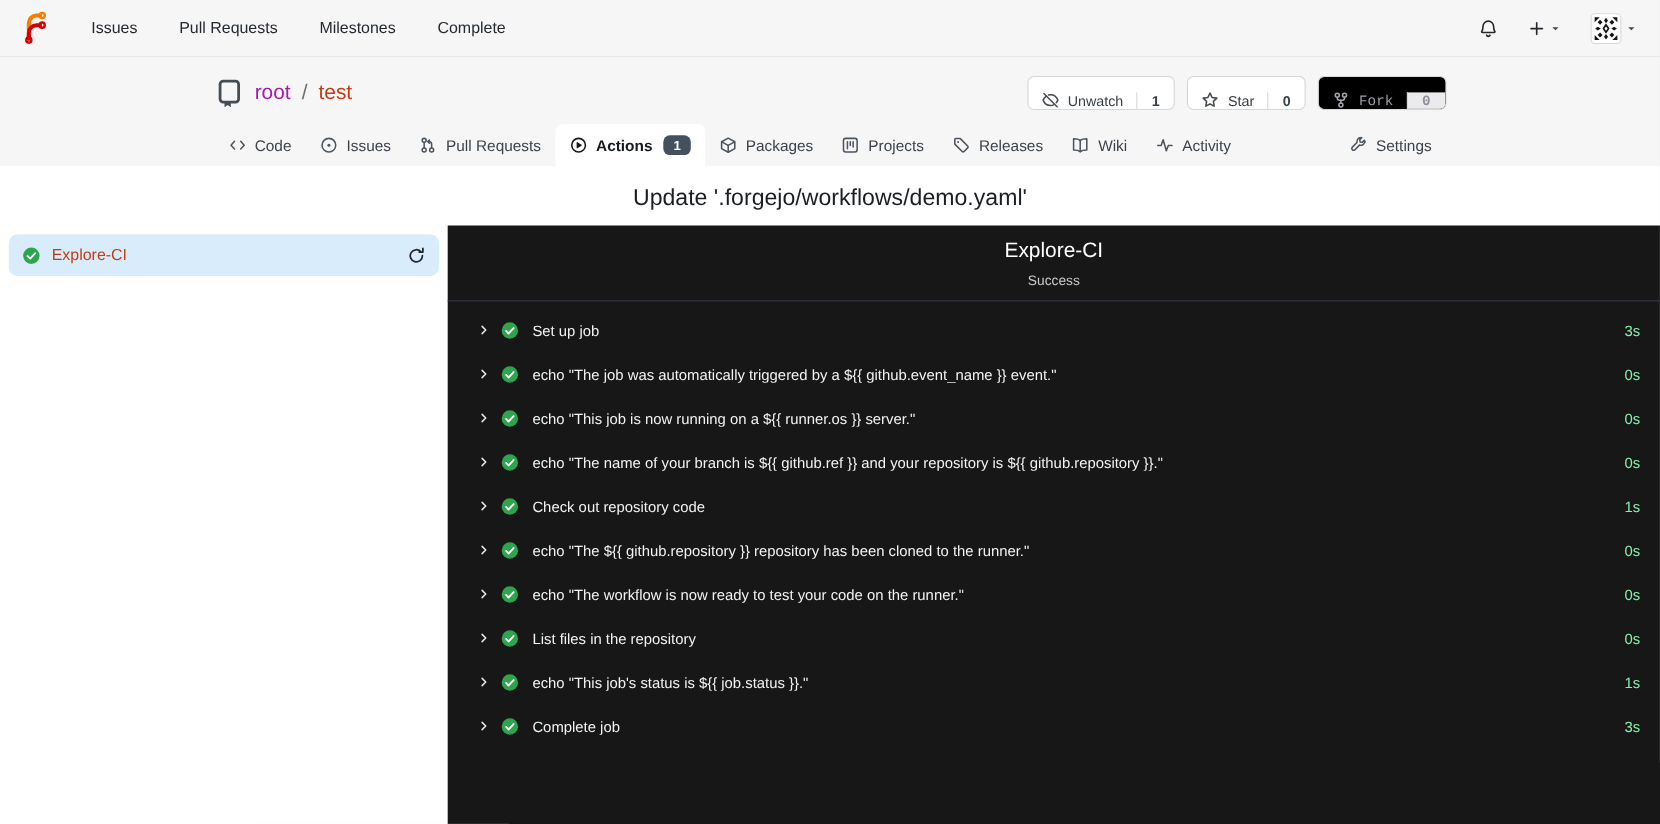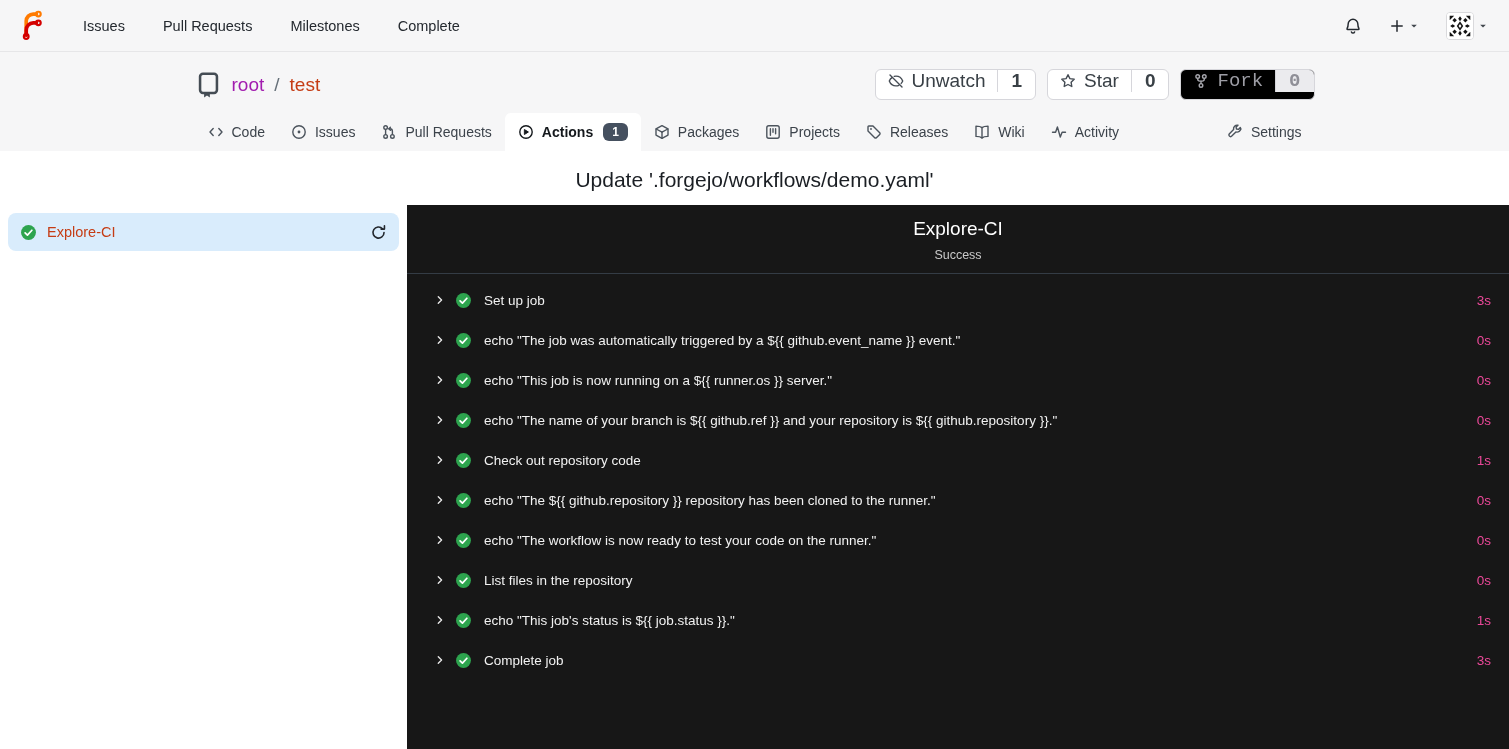--- a/index.html
+++ b/index.html
@@ -32,23 +32,23 @@
 
   
   .repo-header { flex:0 0 auto; background:#f6f6f7; }
   .repo-container { width:1120px; margin:0 auto; padding-top:17px; }
   .repo-title-row { display:flex; align-items:center; gap:10px; }
   .repo-icon { color:#444c54; }
   .repo-link { font-size:19px; }
   .repo-sep { font-size:19px; color:#667079; }
   .repo-actions { margin-left:auto; display:flex; gap:11px; }
   .btn-group {
-    display:flex; align-items:flex-start; height:31px;
+    display:flex; align-items:flex-end; height:31px;
     background:#fff; border:1px solid #d6d6db; border-radius:6px;
-    overflow:hidden; font-size:19px; color:#394046; cursor:pointer;
+    overflow:hidden; font-size:13px; color:#394046; cursor:pointer;
   }
   .btn-main { display:flex; align-items:center; gap:8px; padding:0 12px; }
   .btn-main .icon { color:#454c54; }
   .btn-count { display:flex; align-items:center; padding:0 13px; border-left:1px solid #d6d6db; font-weight:700; }
   .btn-group.disabled { background:#000000; color:#9d9da5; cursor:default;font-family:Liberation Mono, monospace; }
   .btn-group.disabled .icon { color:#a6a6ad; }
   .btn-group.disabled .btn-count { background:#ebebee; color:#8f8f97; }
 
   
   .tabs-row { margin-top:13px; }
@@ -85,21 +85,21 @@
   .panel-header { padding:13px 17px 11px; border-bottom:1px solid #343c45; }
   .panel-title { margin:0; font-size:19px; font-weight:400; color:#ffffff; }
   .panel-status { margin-top:8px; font-size:12.5px; color:#c9c9c9; }
   .steps { padding-top:6px; }
   .step-row {
     height:40px; display:flex; align-items:center; gap:9px;
     padding:0 18px 0 27px; font-size:13.5px; cursor:pointer;
   }
   .step-chevron { color:#e8e8e8; }
   .step-name { margin-left:3px; color:#f2f2f2; white-space:nowrap; overflow:hidden; text-overflow:ellipsis; }
-  .step-duration { margin-left:auto; color:#ec4899; flex:0 0 auto; }
+  .step-duration { margin-left:auto; color:#86efac; flex:0 0 auto; }
 </style>
 </head>
 <body>
 
 <header class="navbar">
   <span class="logo icon">
     <svg viewBox="0 0 212 212" width="31" height="31">
       <g fill="none" stroke-linecap="round">
         <path d="M63 172V76a48 48 0 0 1 48-48h22" stroke="#ff7a00" stroke-width="25"></path>
         <path d="M63 172v-36a48 48 0 0 1 48-48h22" stroke="#d40000" stroke-width="25"></path>

